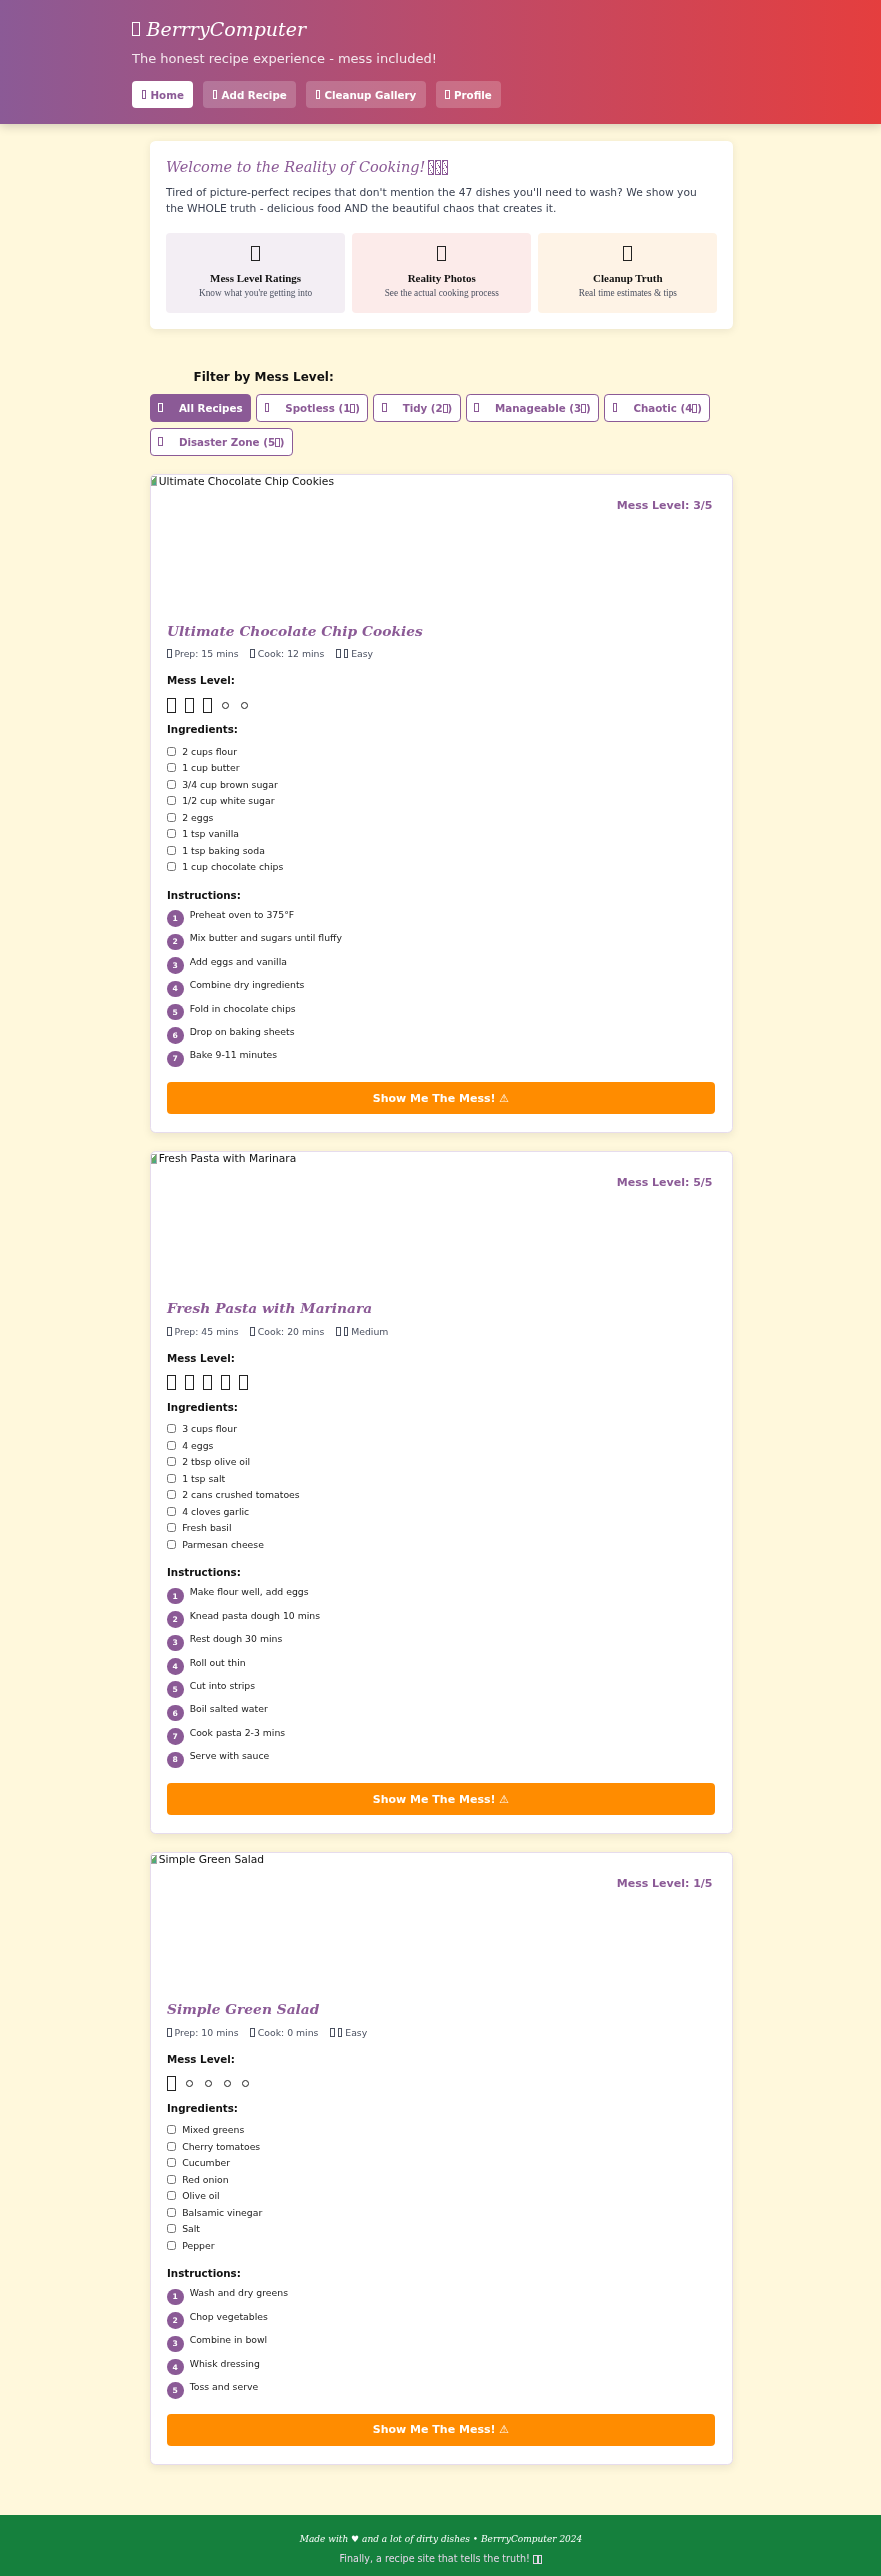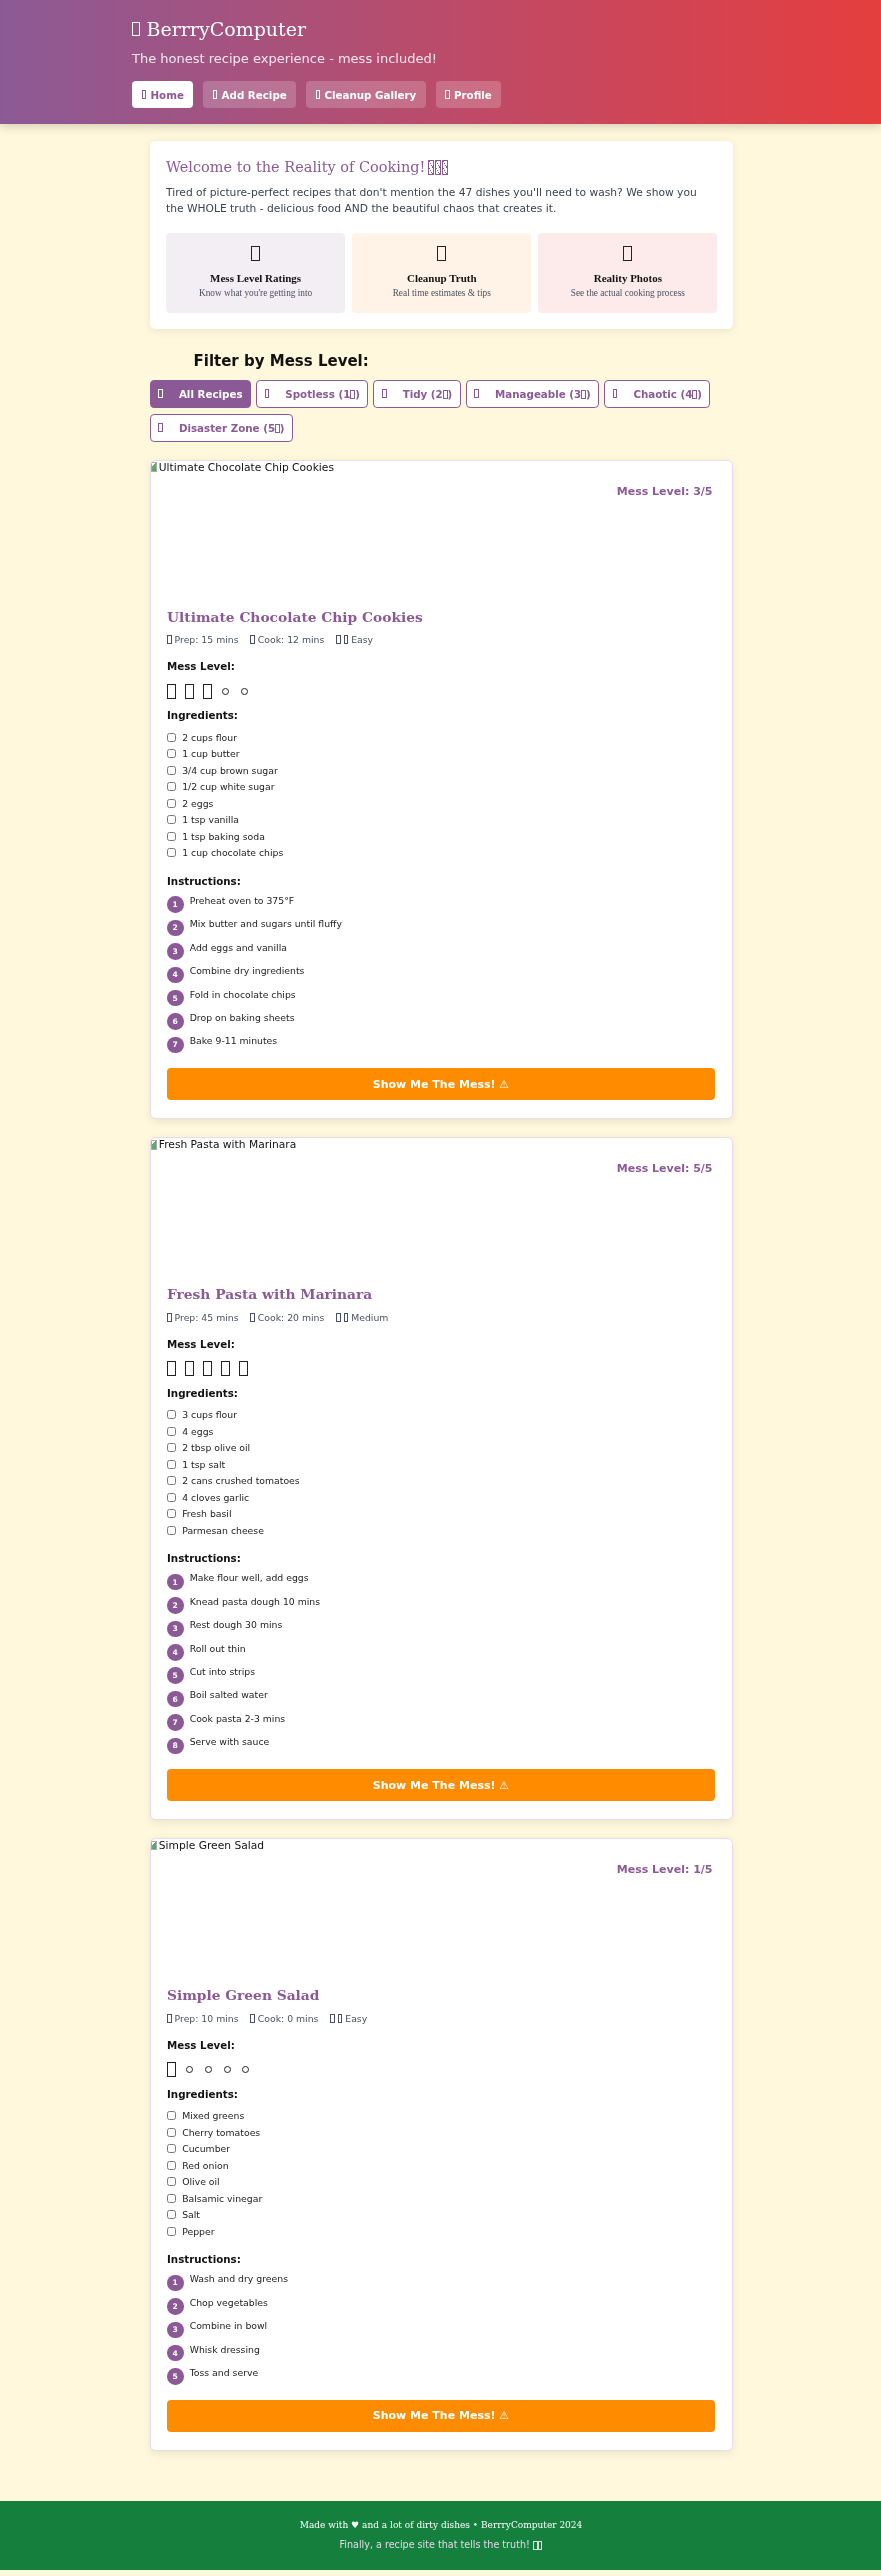--- a/index.html
+++ b/index.html
@@ -2,21 +2,21 @@
 <html style="font-size:11px"><head>
 <meta charset="utf-8">
 <style>
   * { box-sizing: border-box; margin: 0; padding: 0; }
   html, body { width: 882px; }
   body {
     background: #fff8dc;
     font-family: "DejaVu Sans", sans-serif;
     color: #222;
   }
-  .script { font-family: "DejaVu Serif", serif; }
+  .script { font-family: "DejaVu Serif", serif; font-style: italic; }
 
   
   .header {
     height: 124px;
     background: linear-gradient(90deg, #8b5a96 0%, #c04a66 55%, #e53e3e 100%);
     box-shadow: 0 2.8px 9.6px rgba(0,0,0,0.18);
     padding: 15px 0 0 132px;
     color: #fff;
   }
   .brand { font-size: 19px; display: flex; align-items: center; gap: 6.9px; height: 27.6px; }
@@ -43,21 +43,21 @@
   .welcome h2 { color: #8b5a96; font-size: 14.5px; font-weight: normal; display: flex; align-items: center; gap: 2.8px; }
   .welcome h2 .boxes { display: inline-flex; gap: 0.7px; }
   .welcome h2 .boxes span { display: inline-block; width: 6.2px; height: 15px; border: 1px solid #8b5a96; background: repeating-linear-gradient(60deg, transparent 0 2.8px, #8b5a96 2.8px 3.4px); }
   .welcome p { font-size: 10.7px; color: #3b4252; line-height: 16.5px; margin-top: 9.6px; }
   .features { display: flex; gap: 6.9px; margin-top: 15px; font-family: Liberation Serif, serif; }
   .feature { flex: 1; height: 80px; border-radius: 4.1px; text-align: center; padding-top: 13.8px; }
   .feature .ficon { display: inline-block; width: 9px; height: 15px; border: 1px solid #222; }
   .feature .ft { font-weight: bold; font-size: 11px; margin-top: 8.3px; color: #111; }
   .feature .fd { font-size: 9.3px; color: #4a5060; margin-top: 4.1px; }
 
-  .filter-label { font-weight: bold; font-size: 15px; margin-top: 23px; color: #111; padding-left: 44px; }
+  .filter-label { font-weight: bold; font-size: 12px; margin-top: 41px; color: #111; padding-left: 44px; }
   .filters { display: flex; flex-wrap: wrap; gap: 6.2px 4.8px; margin-top: 9.6px; }
   .fbtn {
     height: 28px; padding: 0 7.6px; border: 1.4px solid #8b5a96; border-radius: 4.1px;
     background: #fff; color: #8b5a96; font-weight: bold; font-size: 10.3px;
     display: flex; align-items: center; gap: 16px; cursor: pointer;
   }
   .fbtn.active { background: #8b5a96; color: #fff; }
 
   
   .recipe {
@@ -137,29 +137,29 @@
           <span></span>
         </span>
     </h2>
     <p>Tired of picture-perfect recipes that don't mention the 47 dishes you'll need to wash? We show you the WHOLE truth - delicious food AND the beautiful chaos that creates it.</p>
     <div class="features">
       <div class="feature" style="background:#f3eef4">
         <span class="ficon"></span>
         <div class="ft">Mess Level Ratings</div>
         <div class="fd">Know what you're getting into</div>
       </div>
+      <div class="feature" style="background:#fcebea">
+        <span class="ficon"></span>
+        <div class="ft">Reality Photos</div>
+        <div class="fd">See the actual cooking process</div>
+      </div>
       <div class="feature" style="background:#fef3e6">
         <span class="ficon"></span>
         <div class="ft">Cleanup Truth</div>
         <div class="fd">Real time estimates &amp; tips</div>
-      </div>
-      <div class="feature" style="background:#fcebea">
-        <span class="ficon"></span>
-        <div class="ft">Reality Photos</div>
-        <div class="fd">See the actual cooking process</div>
       </div>
     </div>
   </section>
 
   <div class="filter-label">Filter by Mess Level:</div>
   <div class="filters">
     <div class="fbtn active">
       <span class="ibox"></span>
       <span>All Recipes</span>
     </div>

